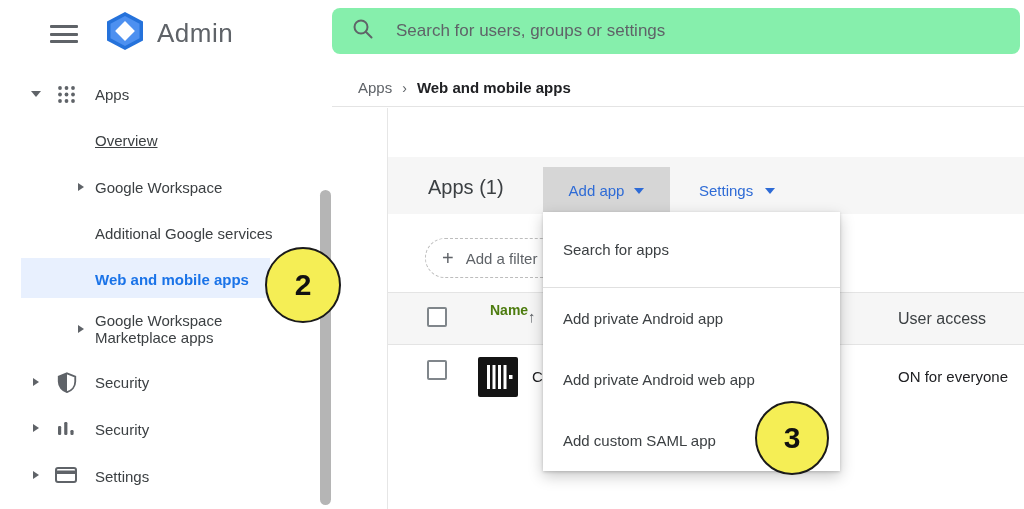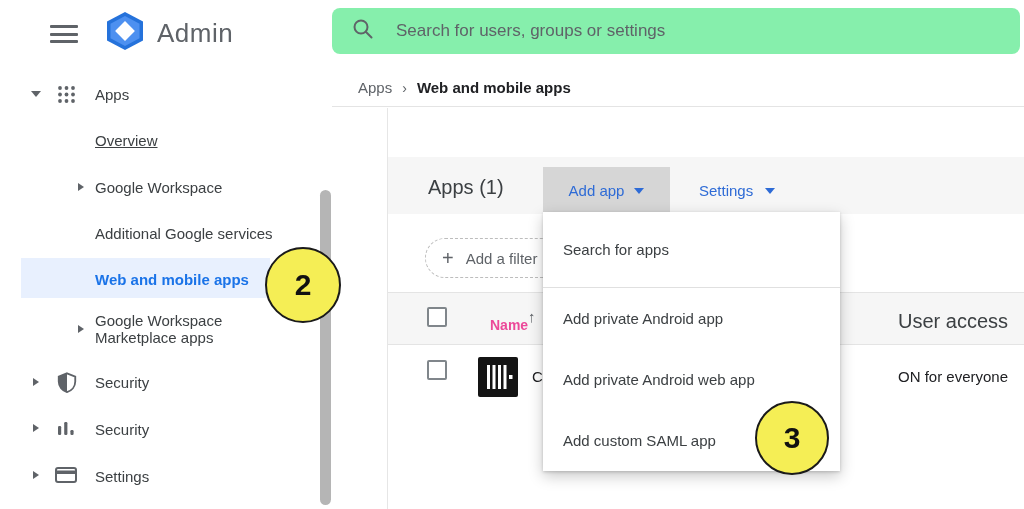--- a/index.html
+++ b/index.html
@@ -52,23 +52,23 @@
   .filter-chip {
     left:425px; top:238px; height:40px; width:150px; border:1px dashed #bdbdbd;
     border-radius:20px; display:flex; align-items:center; padding-left:16px;
     color:#5f6368; font-size:15px; overflow:hidden; white-space:nowrap; background:#fff;
   }
   .plus { font-size:20px; color:#5f6368; margin-right:12px; font-weight:400; }
 
   .thead { left:388px; top:292px; width:636px; height:53px; background:#f6f6f6;
            border-top:1px solid #e4e4e4; border-bottom:1px solid #e4e4e4; }
   .checkbox { width:20px; height:20px; border:2px solid #80868b; border-radius:2px; background:#fff; }
-  .th-name { left:478px; top:317px; font-weight:bold; font-size:14px; color:#ec4899;padding-left:12px; }
+  .th-name { left:478px; top:302px; font-weight:bold; font-size:14px; color:#4d7c0f;padding-left:12px; }
   .sort-arrow { left:528px; top:308px; color:#5f6368; font-size:15px; }
-  .th-access { left:898px; top:310px; font-size:20px; color:#3c4043; }
+  .th-access { left:898px; top:310px; font-size:16px; color:#3c4043; }
 
   .app-icon { left:478px; top:357px; width:40px; height:40px; }
   .row-name { left:532px; top:368px; font-size:15px; color:#202124; }
   .row-access { left:898px; top:368px; font-size:15px; color:#202124; }
 
   
   .menu {
     left:543px; top:212px; width:297px; background:#ffffff; z-index:40;
     box-shadow:0 1px 3px rgba(0,0,0,0.18), 0 5px 14px rgba(0,0,0,0.22);
   }

